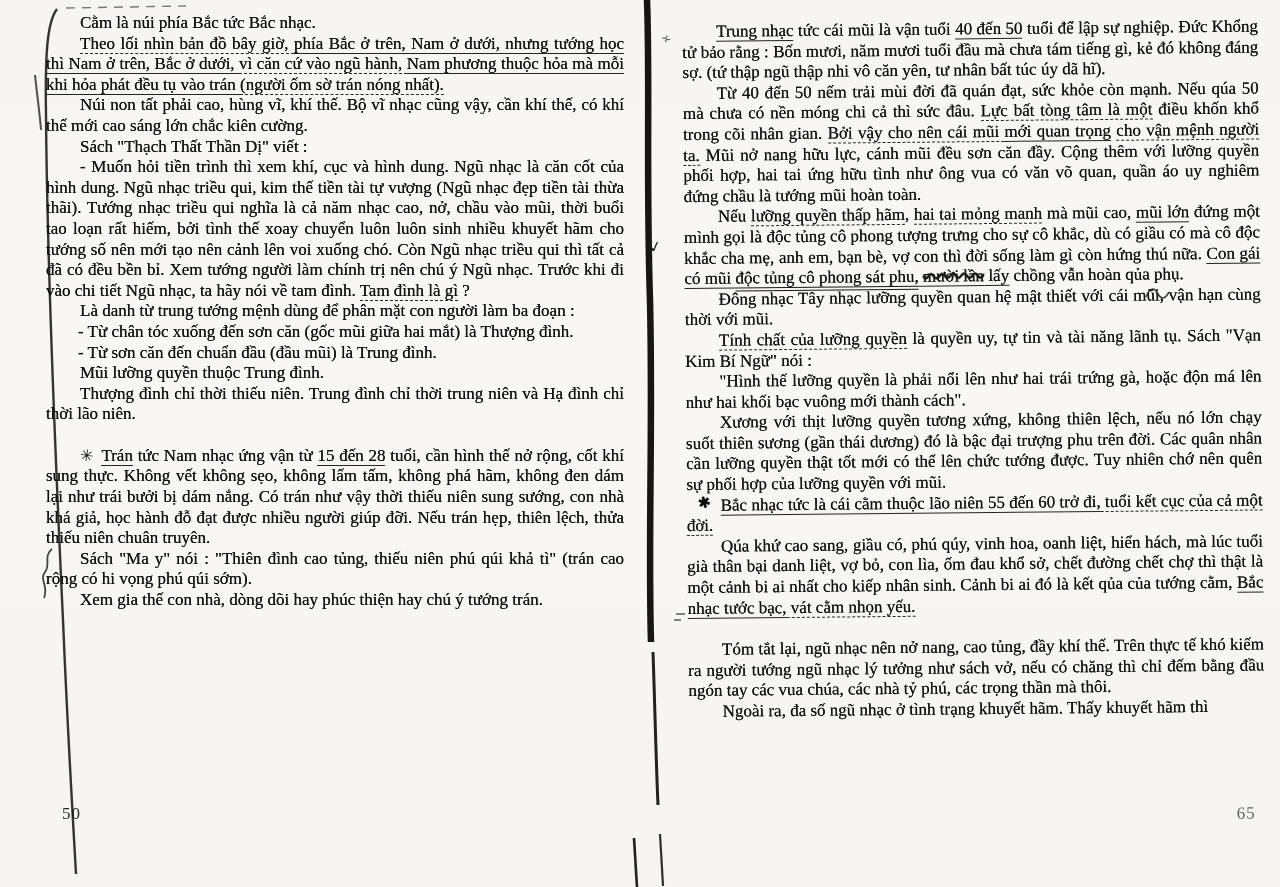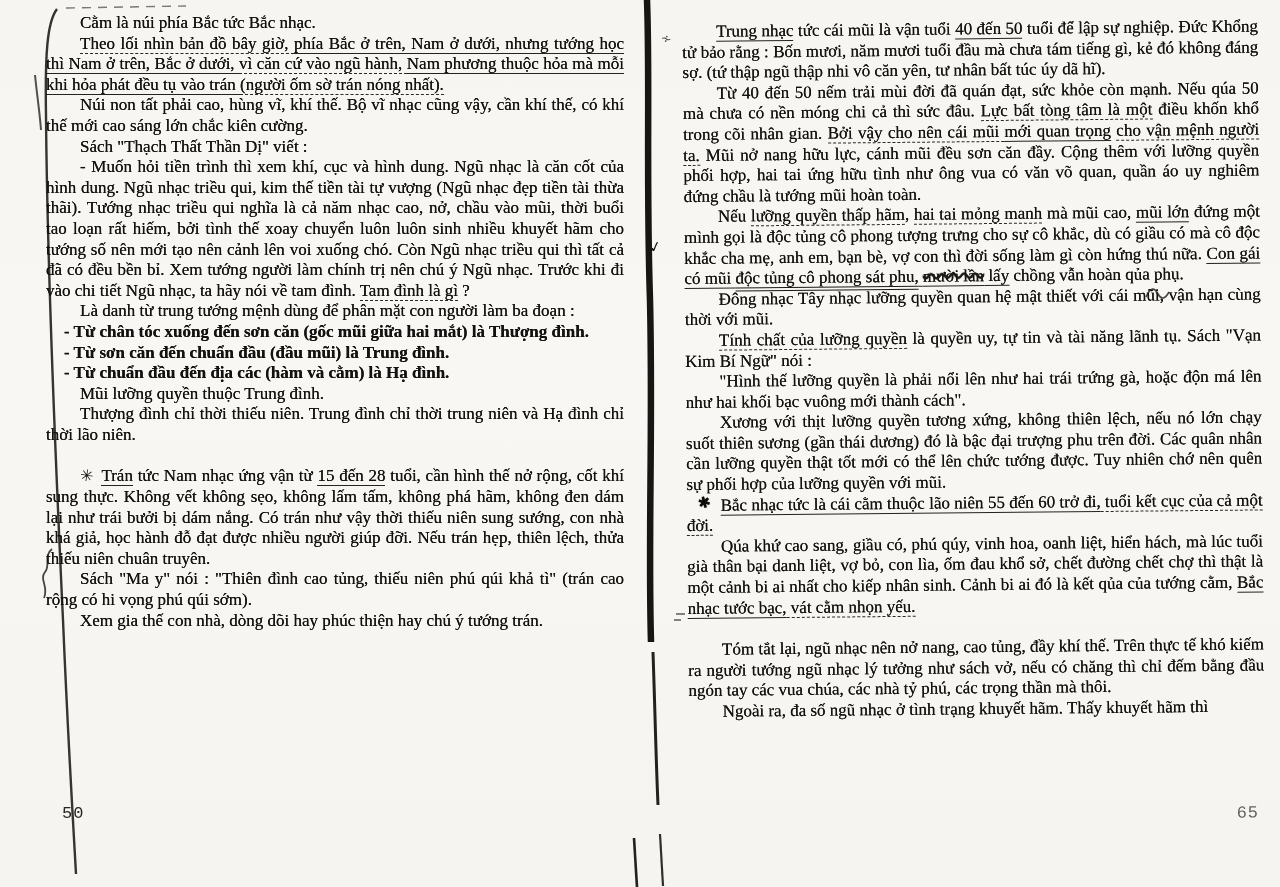--- a/index.html
+++ b/index.html
@@ -10,37 +10,37 @@
   }
   .page{position:absolute;color:#151412;}
   .page-left{left:46px;top:13px;width:578px;}
   .page-right{left:682px;top:22px;width:576px;transform:rotate(-0.55deg);transform-origin:top left;}
   .para{
     margin:0;position:relative;
     font-size:17px;line-height:20.6px;
     text-align:justify;text-indent:34px;
     color:#141210;text-shadow:0 0 .6px rgba(10,8,6,.9);
   }
-  .para.list{text-indent:0;margin-left:18px;font-weight:bold;}
+  .para.list{text-indent:0;margin-left:32px;}
   .para.gap{margin-top:21px;}
   .u-s{border-bottom:1.6px solid #26221e;}
   .u-d{border-bottom:1.6px dashed #2b2722;}
   .u-dbl{border-bottom:4px double #1a1713;}
   .scribble{text-decoration:line-through wavy 2px #1c1916;}
   .star{
     display:inline-block;margin-right:8px;text-indent:0;
     font-family:"DejaVu Sans",sans-serif;font-size:16px;font-weight:bold;
     transform:rotate(9deg);color:#14110e;text-shadow:none;
   }
   .star-margin{
     position:absolute;left:-22px;top:1px;
     font-family:"DejaVu Sans",sans-serif;font-size:15px;font-weight:bold;
     transform:rotate(-14deg);color:#0d0b09;text-shadow:0 0 1px #000;
   }
-  .pagenum{position:absolute;font-size:17px;color:#2a2722;letter-spacing:1px;font-family:Liberation Mono, monospace;}
+  .pagenum{position:absolute;font-size:17px;color:#2a2722;letter-spacing:1px;}
   .pagenum-left{left:16px;top:791px;}
   .pagenum-right{left:547px;top:787px;opacity:.72;}
   .overlay{position:absolute;left:0;top:0;pointer-events:none;z-index:5;}
   .hand-mark{position:absolute;z-index:6;font-family:"DejaVu Sans",sans-serif;color:#17140f;}
   .mark-check{left:649px;top:238px;font-size:15px;font-weight:bold;transform:rotate(-12deg);}
   .mark-squiggle{left:661px;top:31px;font-size:13px;transform:rotate(14deg);opacity:.8;}
 </style>
 </head>
 <body>
 
@@ -63,21 +63,20 @@
 <div class="page page-left">
   <div class="col">
       <p class="para"><span>Cằm là núi phía Bắc tức Bắc nhạc.</span></p>
       <p class="para"><span class="u-d">Theo lối nhìn bản đồ bây giờ, </span><span class="u-s">phía Bắc ở trên, Nam ở dưới, nhưng tướng học thì Nam ở trên, Bắc ở dưới, </span><span class="u-d">vì căn cứ vào ngũ hành, </span><span class="u-s">Nam phương thuộc hỏa mà mỗi khi hỏa phát đều tụ vào trán </span><span class="u-d">(người ốm sờ trán nóng nhất).</span></p>
       <p class="para"><span>Núi non tất phải cao, hùng vĩ, khí thế. Bộ vĩ nhạc cũng vậy, cần khí thế, có khí thế mới cao sáng lớn chắc kiên cường.</span></p>
       <p class="para"><span>Sách "Thạch Thất Thần Dị" viết :</span></p>
       <p class="para"><span>- Muốn hỏi tiền trình thì xem khí, cục và hình dung. Ngũ nhạc  là căn cốt của hình dung. Ngũ nhạc triều qui, kim thế tiền tài tự vượng (Ngũ nhạc đẹp tiền tài thừa thãi). Tướng nhạc triều qui nghĩa là cả năm nhạc cao, nở, chầu vào mũi, thời buổi tao loạn rất hiếm, bởi tình thế xoay chuyển luôn luôn sinh nhiều khuyết hãm cho tướng số nên mới tạo nên cảnh lên voi xuống chó. Còn Ngũ nhạc triều qui thì tất cả đã có đều bền bỉ. Xem tướng người làm chính trị nên chú ý Ngũ nhạc. Trước khi đi vào chi tiết Ngũ nhạc, ta hãy nói về tam đình. </span><span class="u-d">Tam đình là gì</span><span> ?</span></p>
       <p class="para"><span>Là danh từ trung tướng mệnh dùng để phân mặt con người làm ba đoạn :</span></p>
       <p class="para list"><span>- Từ chân tóc xuống đến sơn căn (gốc mũi giữa hai mắt) là Thượng đình.</span></p>
       <p class="para list"><span>- Từ sơn căn đến chuẩn đầu (đầu mũi) là Trung đình.</span></p>
-      <p class="para list"><span>- Từ chuẩn đầu đến địa các (hàm và cằm) là Hạ đình.</span></p>
       <p class="para"><span>Mũi lưỡng quyền thuộc Trung đình.</span></p>
       <p class="para"><span>Thượng đình chỉ thời thiếu niên. Trung đình chỉ thời trung niên và Hạ đình chỉ thời lão niên.</span></p>
       <p class="para gap"><span class="star">✳</span><span class="u-s">Trán</span><span> tức Nam nhạc ứng vận từ </span><span class="u-s">15 đến 28</span><span> tuổi, cần hình thế nở rộng, cốt khí sung thực. Không vết không sẹo, không lấm tấm, không phá hãm, không đen dám lại như trái bưởi bị dám nắng. Có trán như vậy thời thiếu niên sung sướng, con nhà khá giả, học hành đỗ đạt được nhiều người giúp đỡi. Nếu trán hẹp, thiên lệch, thửa thiếu niên chuân truyên.</span></p>
       <p class="para"><span>Sách "Ma y" nói : "Thiên đình cao tủng, thiếu niên phú qúi khả tì" (trán cao rộng có hi vọng phú qúi sớm).</span></p>
       <p class="para"><span>Xem gia thế con nhà, dòng dõi hay phúc thiện hay chú ý tướng trán.</span></p>
     </div>
   <div class="pagenum pagenum-left">50</div>
 </div>
 
 <div class="page page-right">

